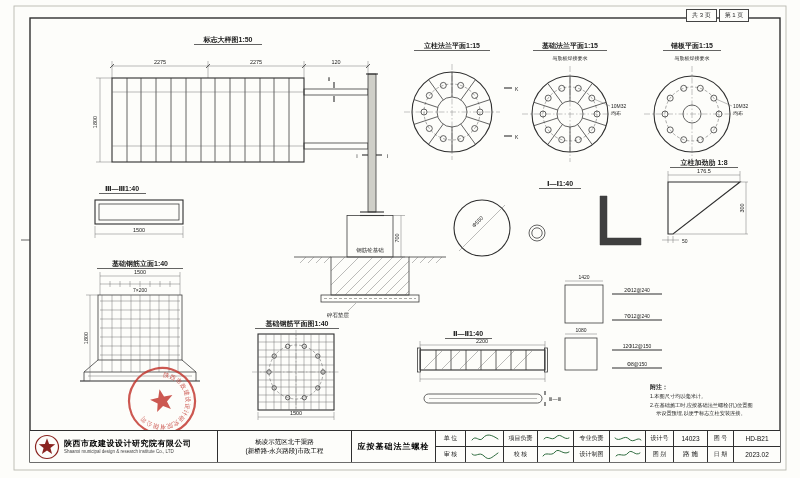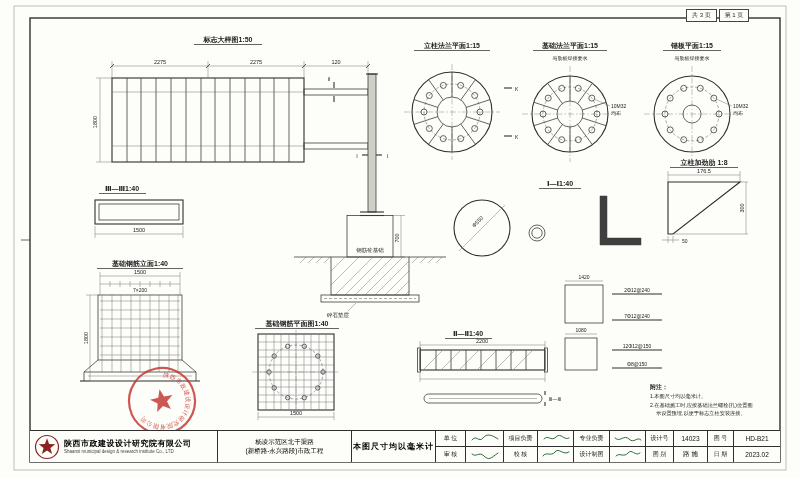--- a/index.html
+++ b/index.html
@@ -455,21 +455,21 @@
       </svg>
       <div>
         <div class="tb-company-cn">陕西市政建设设计研究院有限公司</div>
         <div class="tb-company-en">Shaanxi municipal design &amp; research institute Co., LTD</div>
       </div>
     </div>
     <div class="tb-cell tb-project">
       <div>杨凌示范区北干渠路</div>
       <div>(新桥路-永兴路段)市政工程</div>
     </div>
-    <div class="tb-cell tb-title">本图尺寸均以毫米计</div>
+    <div class="tb-cell tb-title">应按基础法兰螺栓</div>
 
     <div class="tb-col w30">
       <div class="tb-sub top tb-lbl">单 位</div>
       <div class="tb-sub tb-lbl">审 核</div>
     </div>
     <div class="tb-col w38">
       <div class="tb-sub top">
         <svg width="30" height="12">
             <path d="M2,8 C6,2 9,11 13,6 S22,3 28,7" fill="none" stroke="#2e6b3e" stroke-width="1" stroke-linecap="round"></path>
           </svg>

